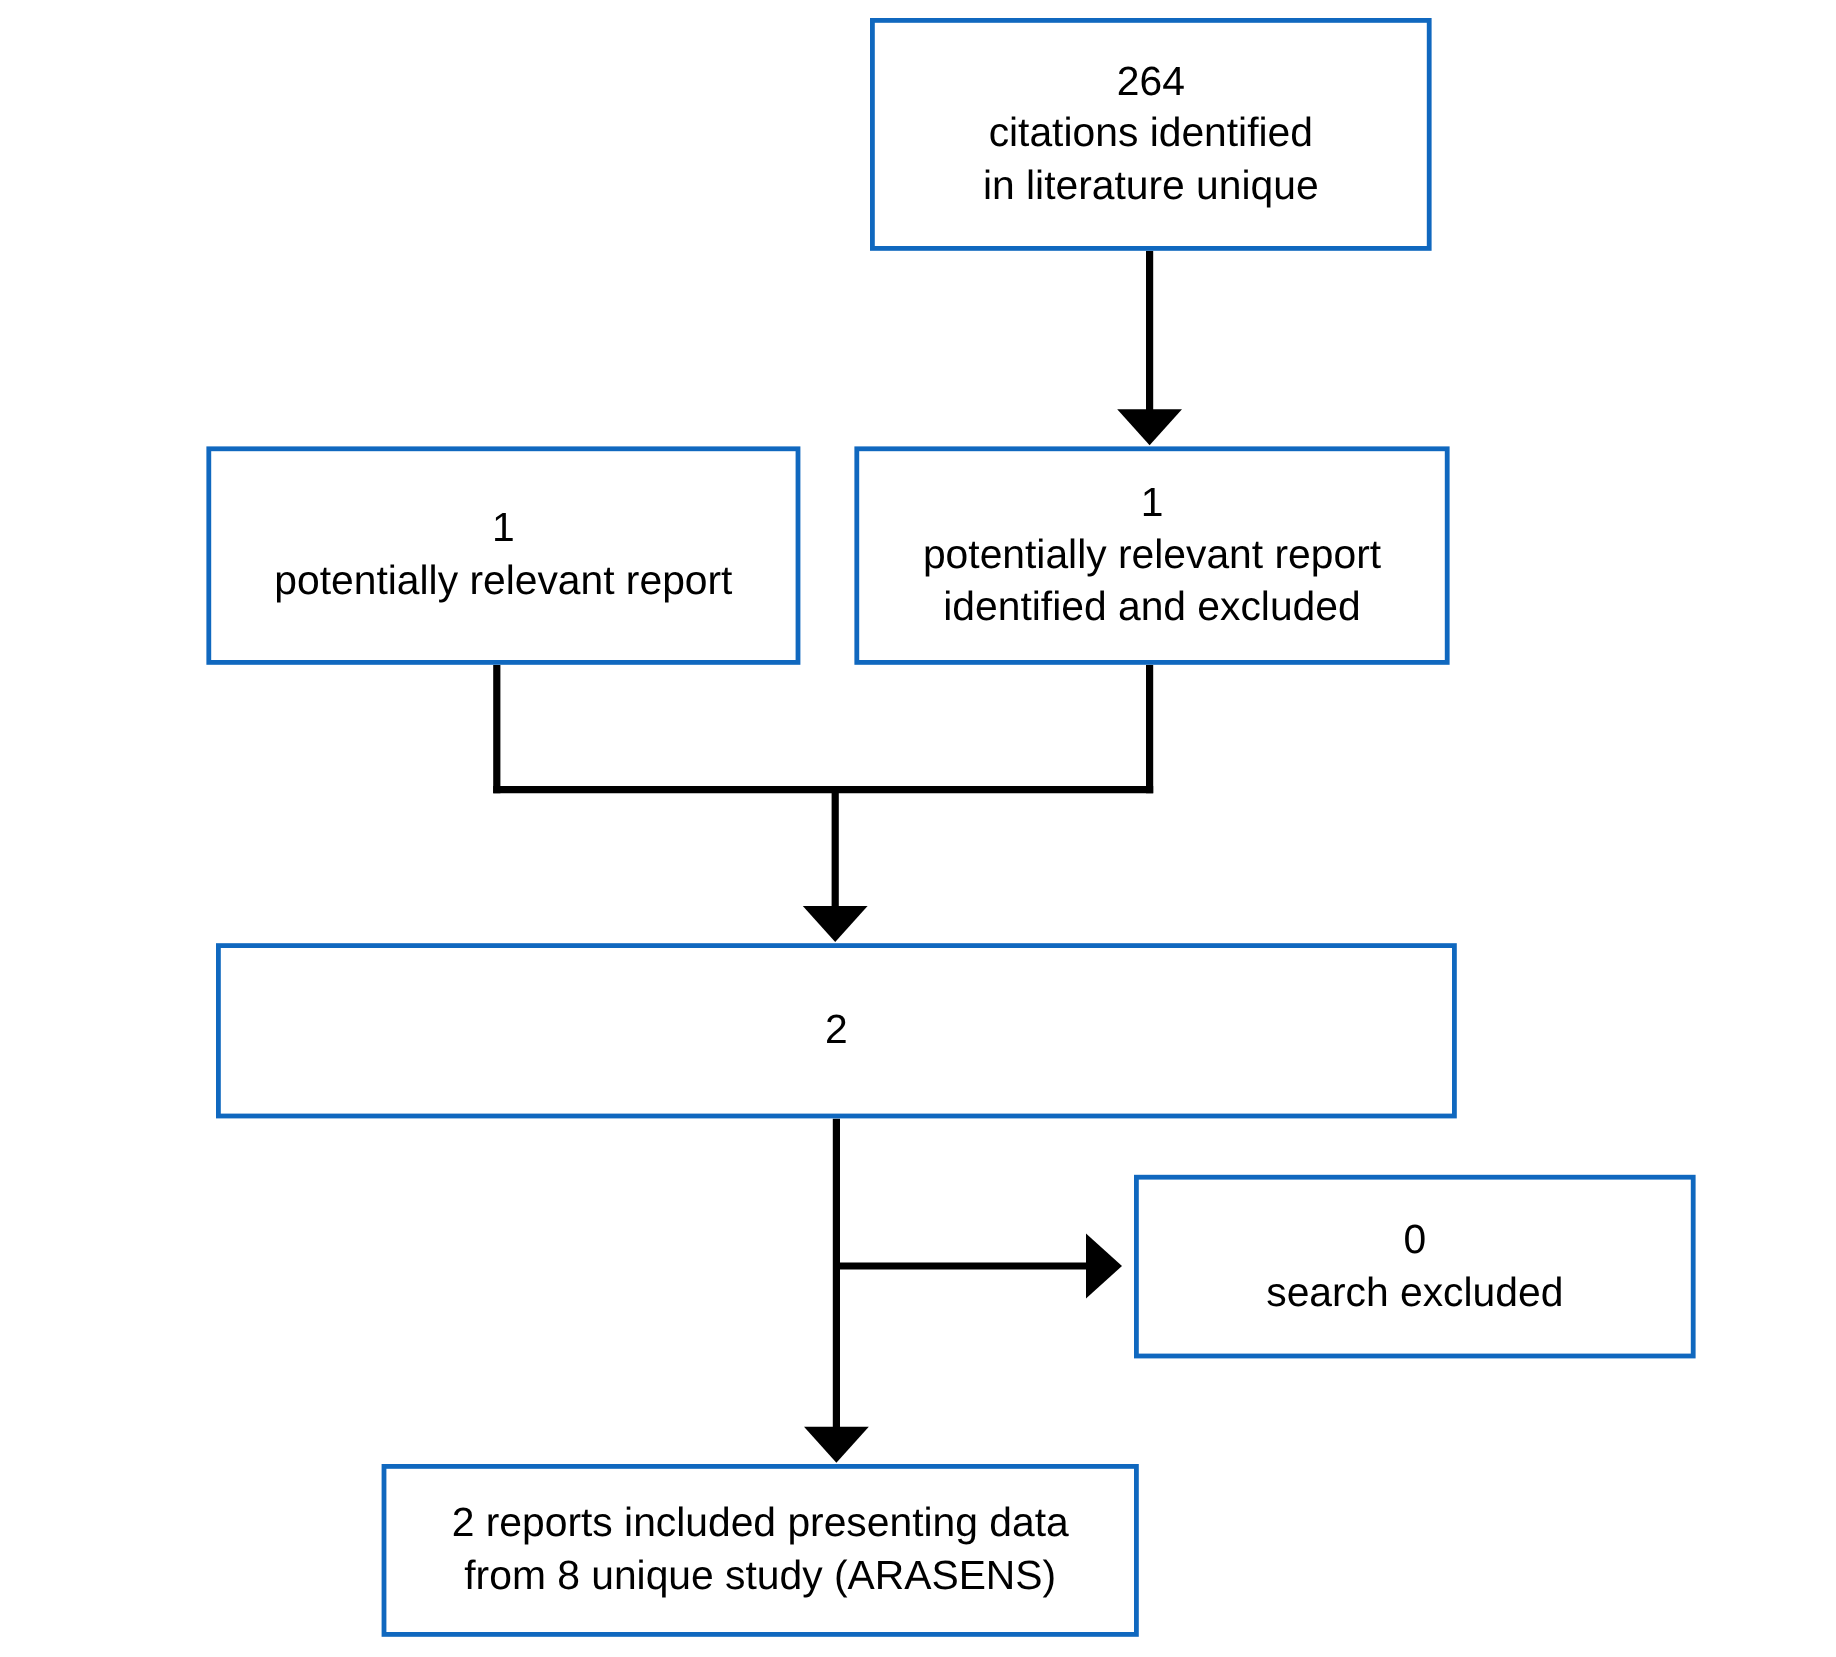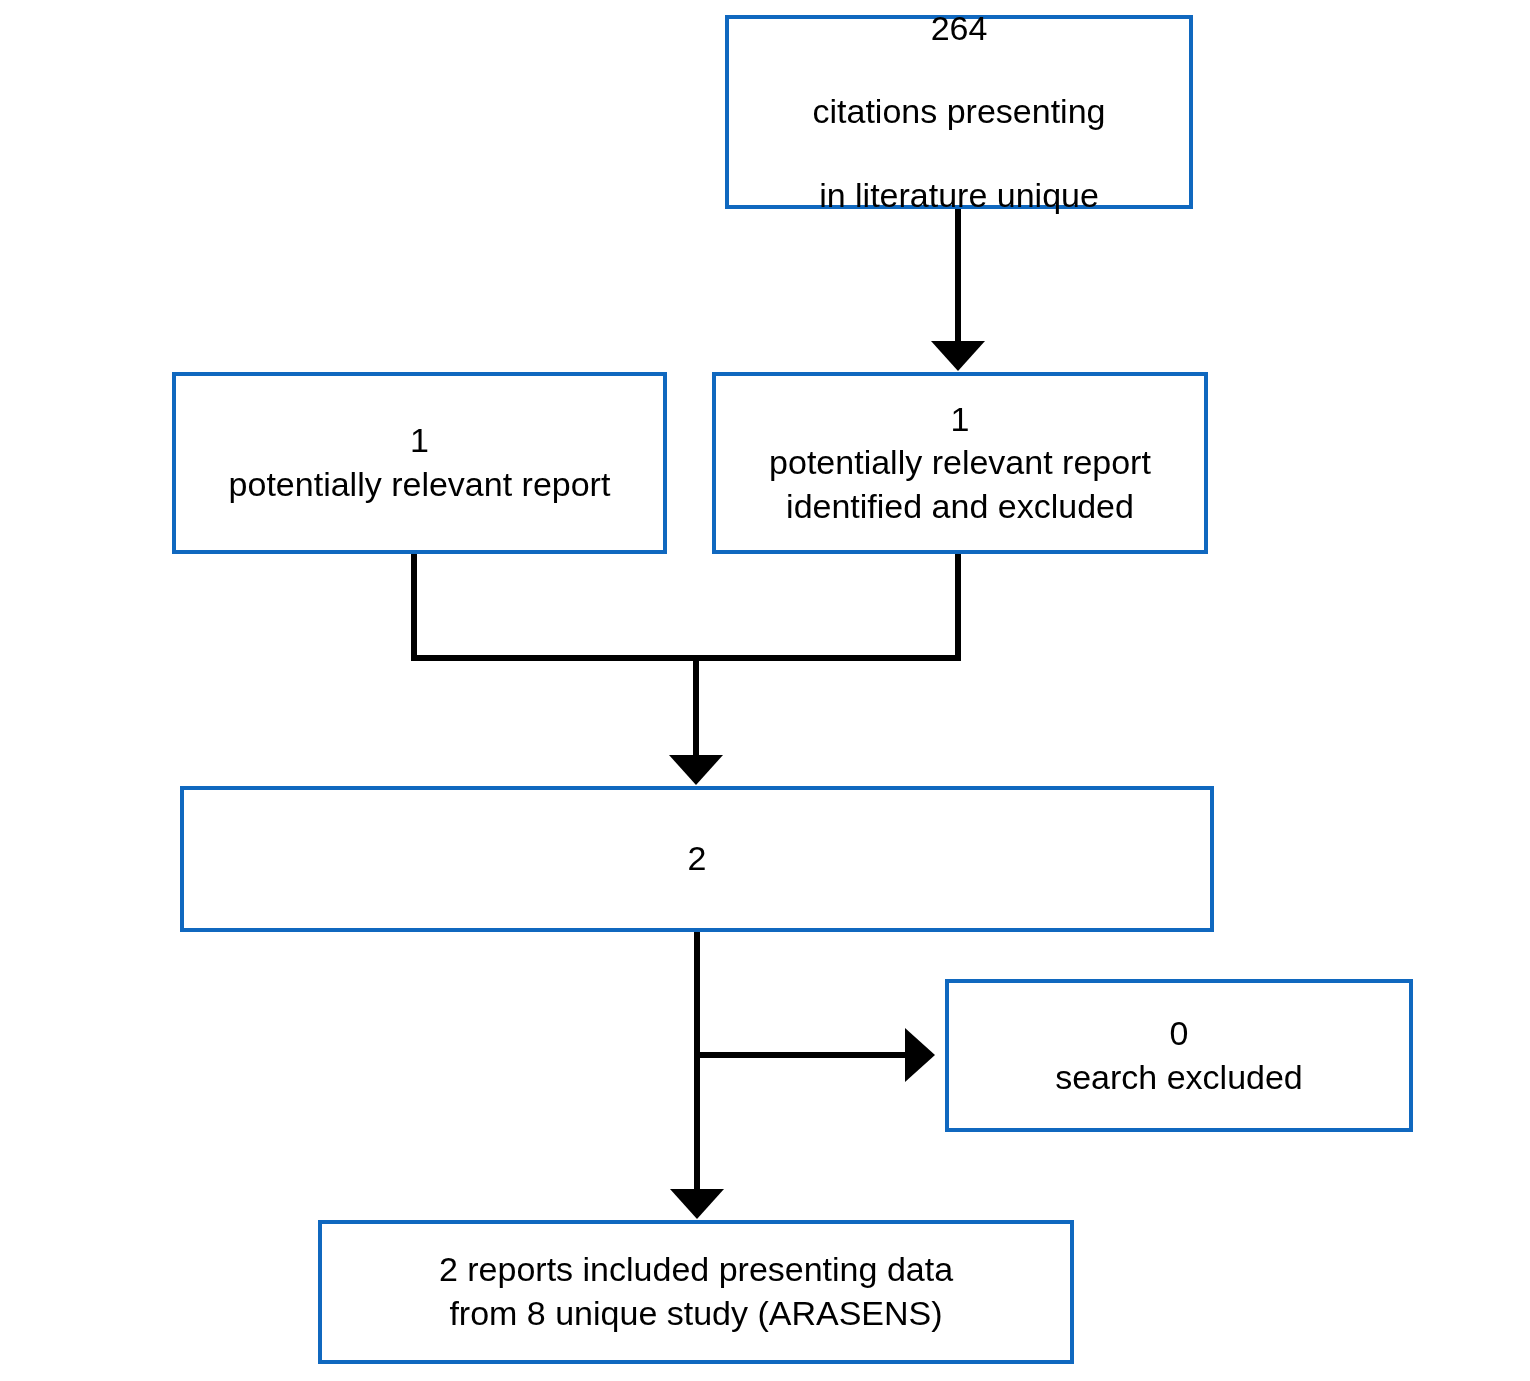--- a/index.html
+++ b/index.html
@@ -41,26 +41,26 @@
   }
   .connector-layer {
     position: absolute;
     left: 0;
     top: 0;
     width: 1530px;
     height: 1381px;
     pointer-events: none;
   }
   
-  #box-identified      { left: 725px;  top: 15px;   width: 468px; height: 194px; gap: 40px; }
+  #box-identified      { left: 725px;  top: 15px;   width: 468px; height: 194px; }
   #box-other-sources   { left: 172px;  top: 372px;  width: 495px; height: 182px; }
   #box-screened        { left: 712px;  top: 372px;  width: 496px; height: 182px; }
   #box-total-screened  { left: 180px;  top: 786px;  width: 1034px; height: 146px; }
   #box-excluded        { left: 945px;  top: 979px;  width: 468px; height: 153px; }
-  #box-included        { left: 318px;  top: 1220px; width: 756px; height: 144px; }
+  #box-included        { left: 318px;  top: 1220px; width: 631px; height: 144px; }
 </style>
 </head>
 <body>
 
 <div id="flow-diagram">
 
   <svg class="connector-layer" viewBox="0 0 1530 1381" width="1530" height="1381">
     <defs>
       <marker id="arrow-down" viewBox="0 0 20 16" refX="10" refY="15" markerWidth="20" markerHeight="16" orient="auto-start-reverse" markerUnits="userSpaceOnUse">
         <path d="M 0 0 L 20 0 L 10 16 Z" fill="#000000"></path>
@@ -86,21 +86,21 @@
     </g>
 
     <g>
       <line x1="697" y1="932" x2="697" y2="1196" stroke="#000000" stroke-width="6"></line>
       <polygon points="670,1189 724,1189 697,1219" fill="#000000"></polygon>
     </g>
   </svg>
 
   <div class="flow-box" id="box-identified">
     <span class="box-line">264</span>
-    <span class="box-line">citations presenting</span>
+    <span class="box-line">citations identified</span>
     <span class="box-line">in literature unique</span>
   </div>
 
   <div class="flow-box" id="box-other-sources">
     <span class="box-line">1</span>
     <span class="box-line">potentially relevant report</span>
   </div>
 
   <div class="flow-box" id="box-screened">
     <span class="box-line">1</span>

